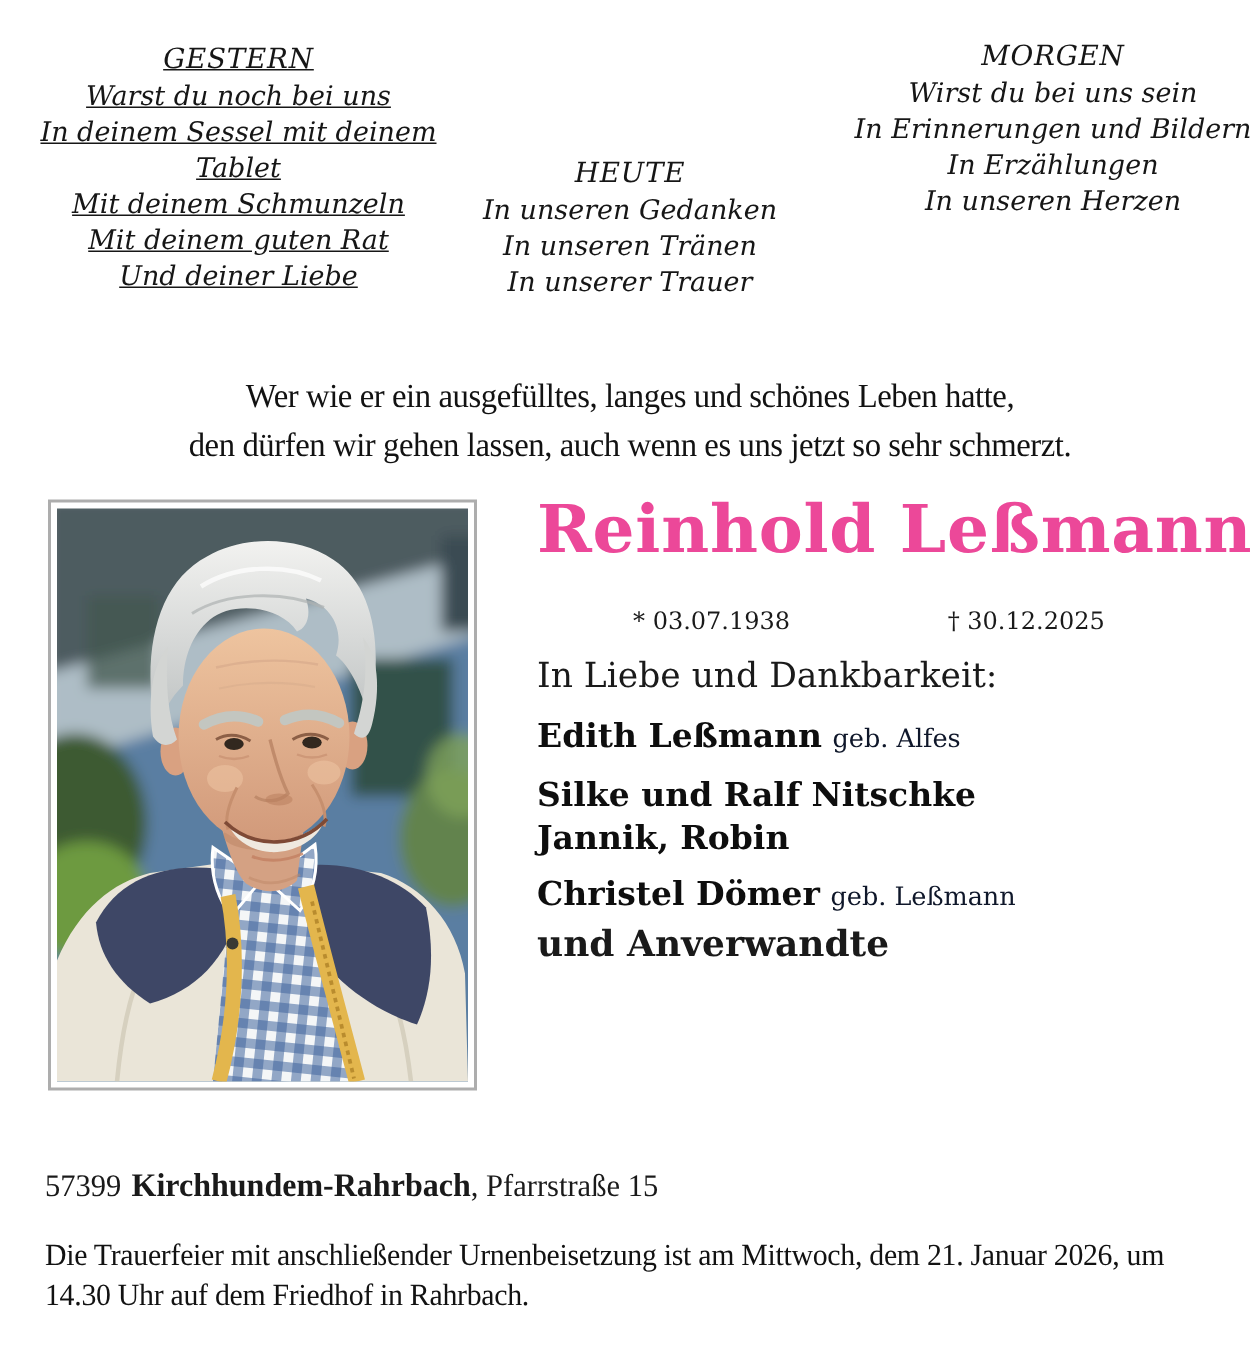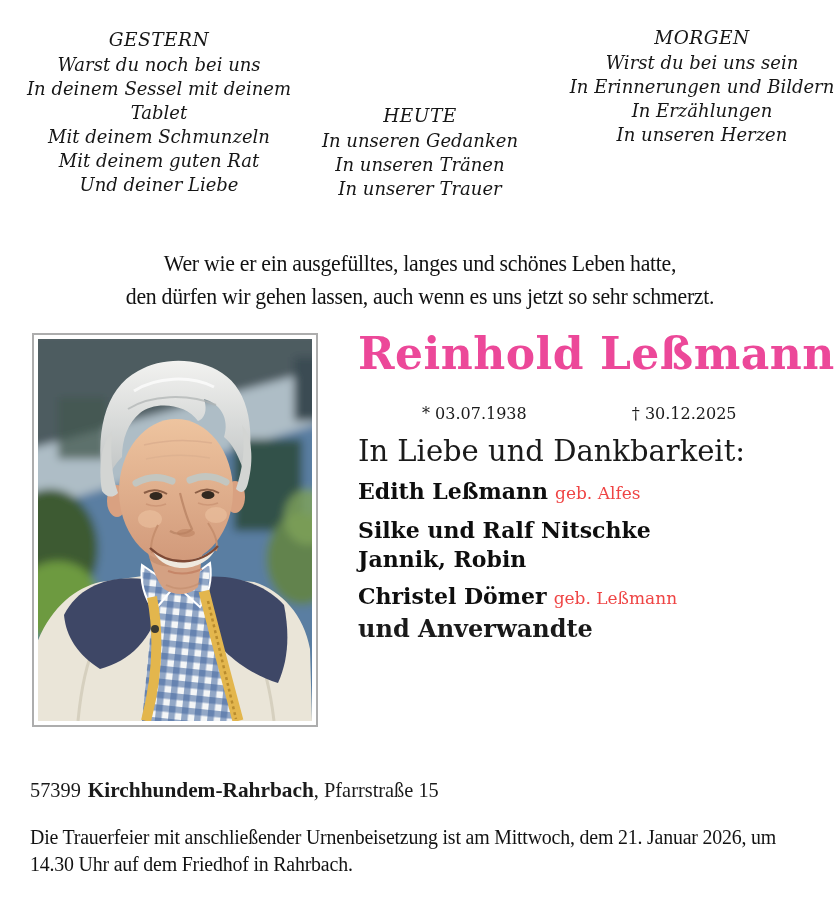--- a/index.html
+++ b/index.html
@@ -20,21 +20,21 @@
     font-style: italic;
     font-size: 18px;
     line-height: 24px;
     color: #161616;
   }
   .poem .poem-title {
     font-size: 18.5px;
     letter-spacing: 0.5px;
     margin-bottom: 1px;
   }
-  #poem-gestern { left: 18px;  top: 28px;  width: 282px; }
+  #poem-gestern { left: 18px;  top: 28px;  width: 282px; text-decoration: underline; }
   #poem-heute   { left: 290px; top: 104px; width: 260px; }
   #poem-morgen  { left: 566px; top: 26px;  width: 272px; }
 
   
   .intro {
     position: absolute;
     left: 0; top: 247px;
     width: 840px;
     text-align: center;
     font-family: "Liberation Serif", serif;
@@ -64,26 +64,26 @@
     font-size: 44px;
     font-weight: bold;
     line-height: 48px;
     letter-spacing: 0.5px;
     color: #ec4899;
     white-space: nowrap;
   }
   .dates { margin-top: 22px; font-size: 16px; line-height: 28px; white-space: nowrap; }
   .dates .birth { margin-left: 64px; }
   .dates .death { margin-left: 100px; }
-  .lead { margin-top: 10px; font-size: 29px; line-height: 27px; }
+  .lead { margin-top: 10px; font-size: 23px; line-height: 27px; }
   .mourners { margin: 0; }
   .m-group { margin-top: 8px; }
   .m-group.first { margin-top: 12px; }
   .m-line { font-size: 22px; font-weight: bold; line-height: 29px; color: #0e0e0e; }
-  .m-suffix { font-size: 17px; font-weight: normal; margin-left: 7px; color: #ef4444; }
+  .m-suffix { font-size: 17px; font-weight: normal; margin-left: 7px; color: #0f172a; }
   .closing { margin-top: 1px; font-size: 24px; font-weight: bold; line-height: 29px; }
 
   
   .address {
     position: absolute;
     left: 30px; top: 777px;
     font-family: "Liberation Serif", serif;
     font-size: 21px;
     line-height: 26px;
     transform: scaleX(0.97);

